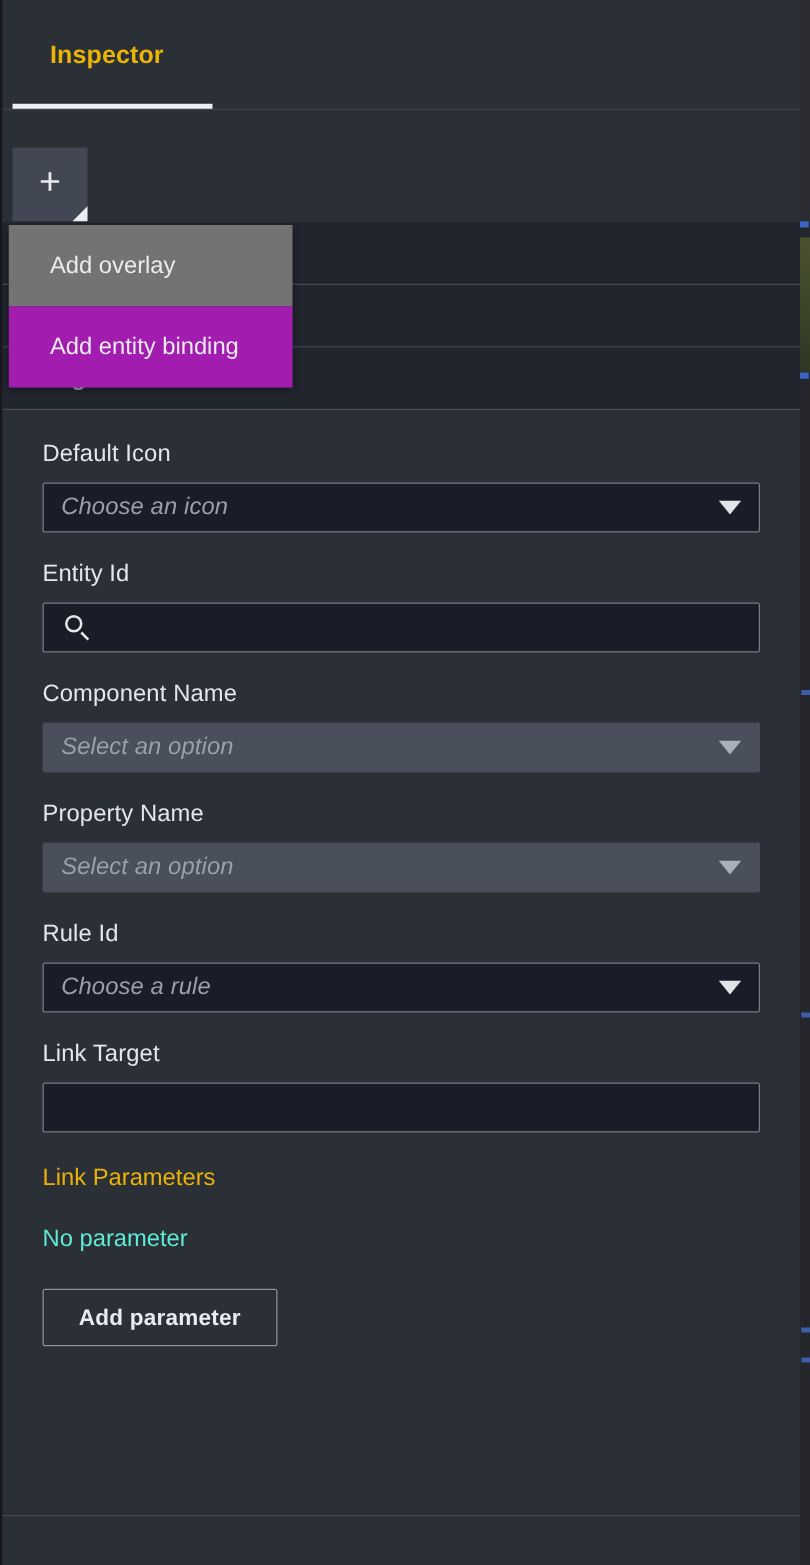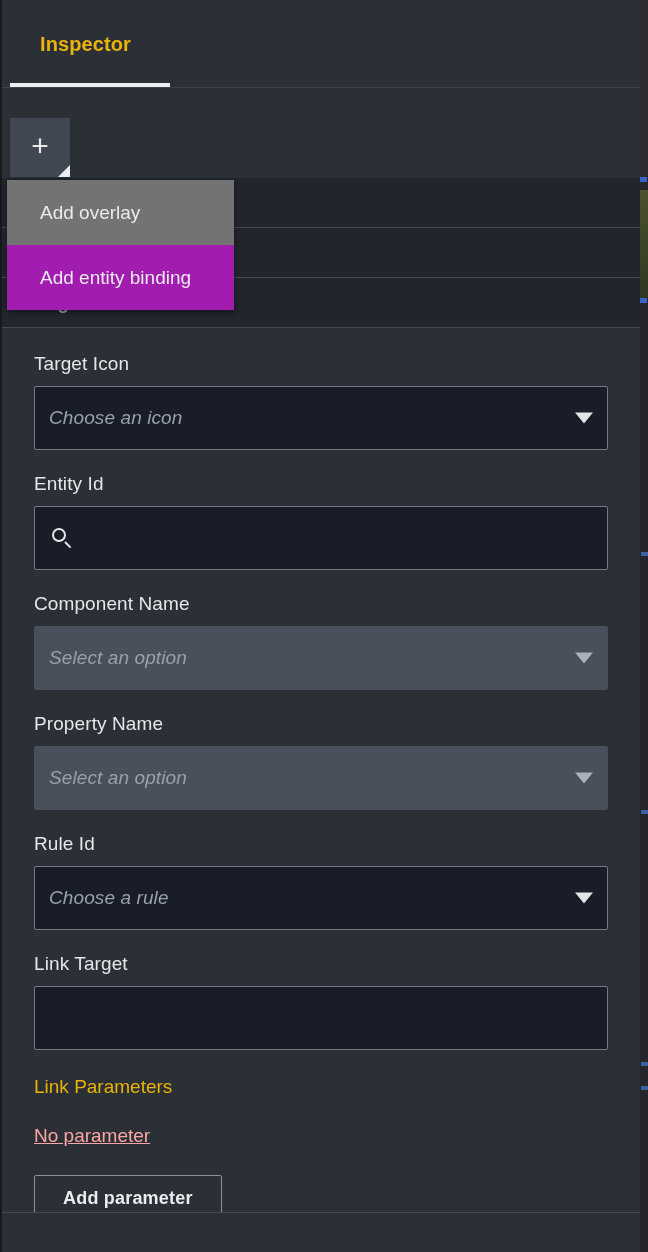--- a/index.html
+++ b/index.html
@@ -226,21 +226,21 @@
   }
   .field { margin-bottom: 0; }
   .field-label {
     font-size: 19px;
     color: #e4e6e9;
     margin: 23px 0 11px 0;
     letter-spacing: 0.1px;
   }
   .control {
     position: relative;
-    height: 64px;
+    height: 40px;
     border: 1px solid #757b86;
     border-radius: 2px;
     background: #191d27;
     box-sizing: border-box;
     display: flex;
     align-items: center;
     padding: 0 14px;
   }
   .control.disabled {
     background: #494f5b;
@@ -292,23 +292,22 @@
     transform-origin: left center;
   }
 
   .params-label {
     font-size: 19px;
     color: #eab308;
     margin: 26px 0 0 0;
   }
   .no-param {
     font-size: 19px;
-    color: #fca5a5;
+    color: #5eead4;
     margin: 27px 0 0 0;
-    text-decoration: underline;
   }
   .add-param-btn {
     margin-top: 28px;
     display: inline-flex;
     align-items: center;
     justify-content: center;
     height: 46px;
     padding: 0 28px;
     border: 1px solid #8b9199;
     border-radius: 2px;
@@ -393,21 +392,21 @@
         <span>Add overlay</span>
       </div>
       <div class="menu-item">
         <span>Add entity binding</span>
       </div>
     </div>
 
     <div class="form">
 
       <div class="field">
-        <div class="field-label">Target Icon</div>
+        <div class="field-label">Default Icon</div>
         <div class="control">
           <span class="ph">Choose an icon</span>
           <span class="caret"></span>
         </div>
       </div>
 
       <div class="field">
         <div class="field-label">Entity Id</div>
         <div class="control">
           <span class="search-icon">

